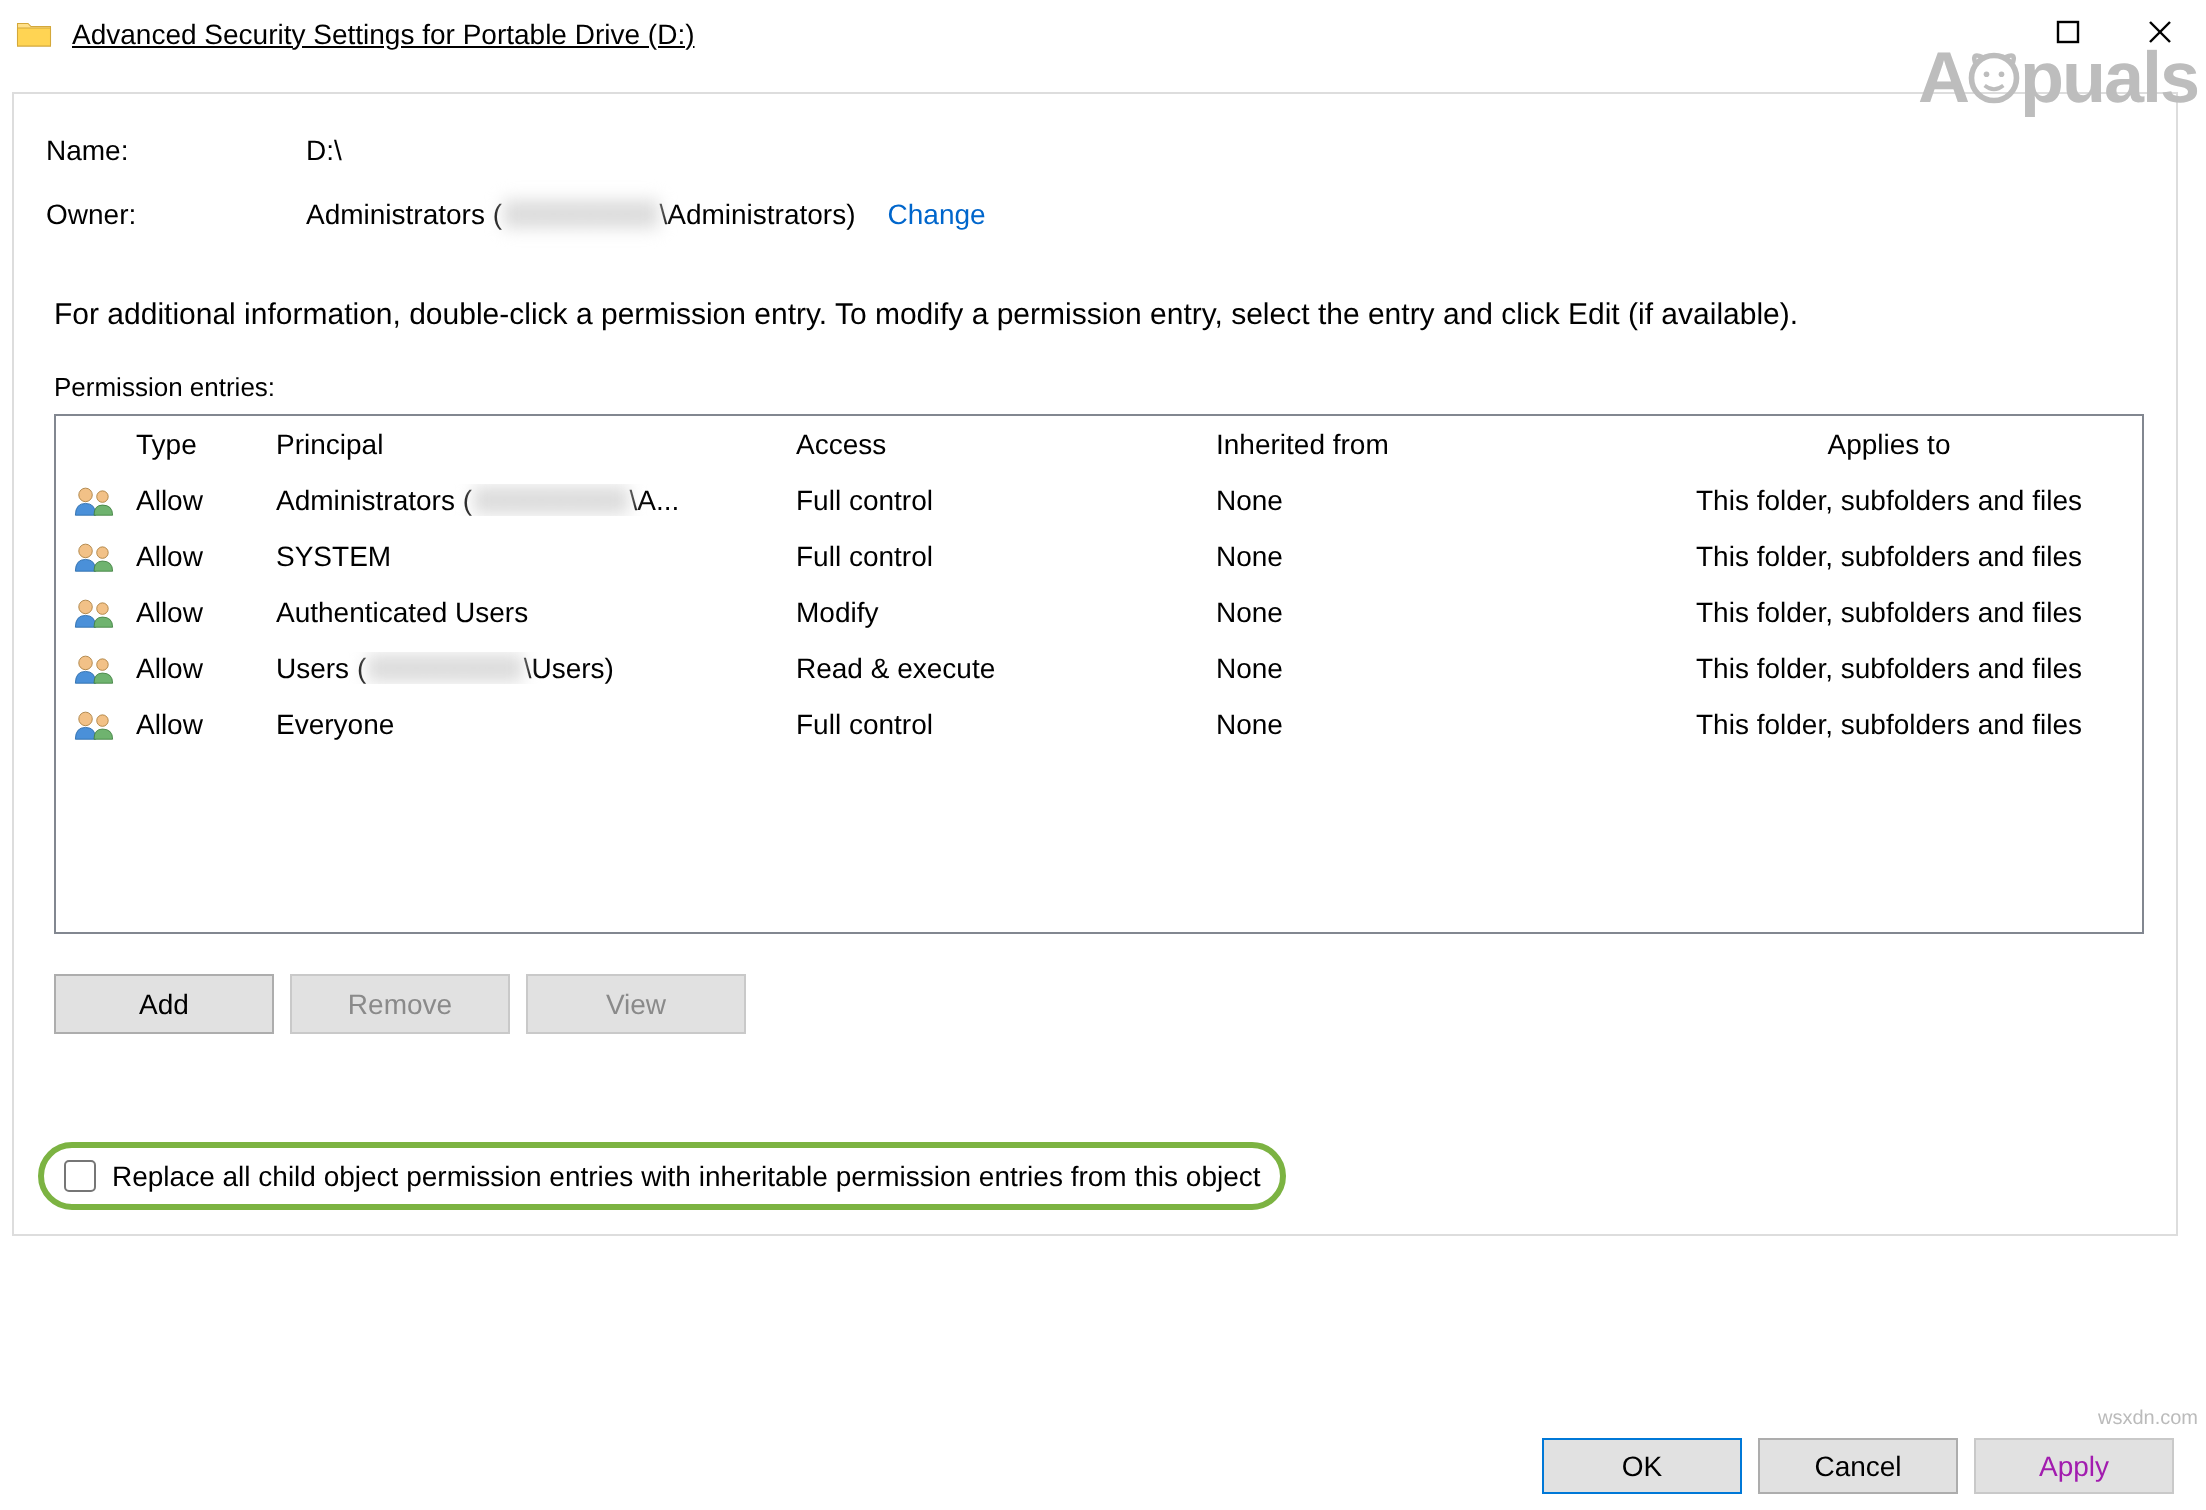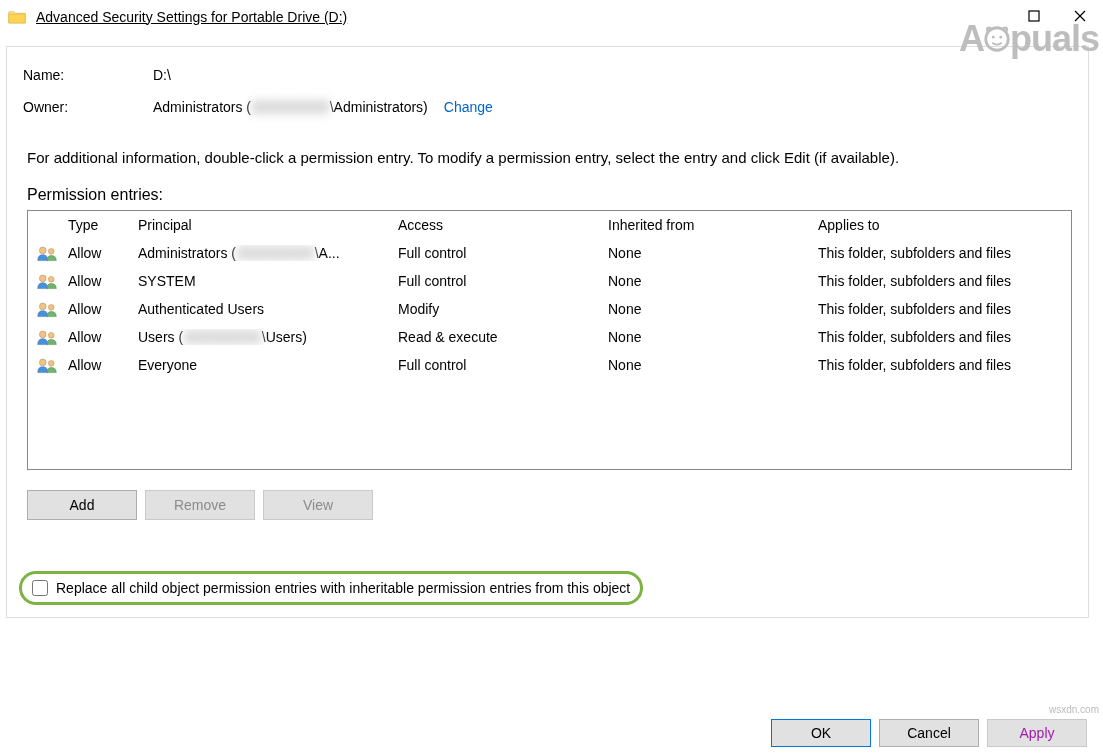--- a/index.html
+++ b/index.html
@@ -142,21 +142,21 @@
     }
     
     .tab-body {
       padding: 18px 4px 0 4px;
     }
     .info-text {
       font-size: 15px;
       margin-bottom: 20px;
     }
     .section-label {
-      font-size: 16px;
+      font-size: 13px;
       margin-bottom: 6px;
     }
     
     .perm-table {
       border: 1px solid #828790;
       height: 260px;
       overflow: hidden;
     }
     .perm-header, .perm-row {
       display: flex;
@@ -175,21 +175,21 @@
     }
     .perm-row {
       height: 28px;
     }
     .col { padding-left: 8px; }
     .col-icon { width: 32px; flex:0 0 auto; display:flex; align-items:center; justify-content:center; padding-left:6px;}
     .col-type { width: 70px; flex:0 0 auto; }
     .col-principal { width: 260px; flex:0 0 auto; white-space:nowrap; overflow:hidden; text-overflow:ellipsis;}
     .col-access { width: 210px; flex:0 0 auto; }
     .col-inherited { width: 210px; flex:0 0 auto; }
-    .col-applies { flex:1 1 auto; }
+    .col-applies { flex:1 1 auto;text-align:center; }
     .users-icon {
       width: 22px;
       height: 18px;
     }
     
     .action-row {
       display: flex;
       gap: 8px;
       margin-top: 20px;
     }

